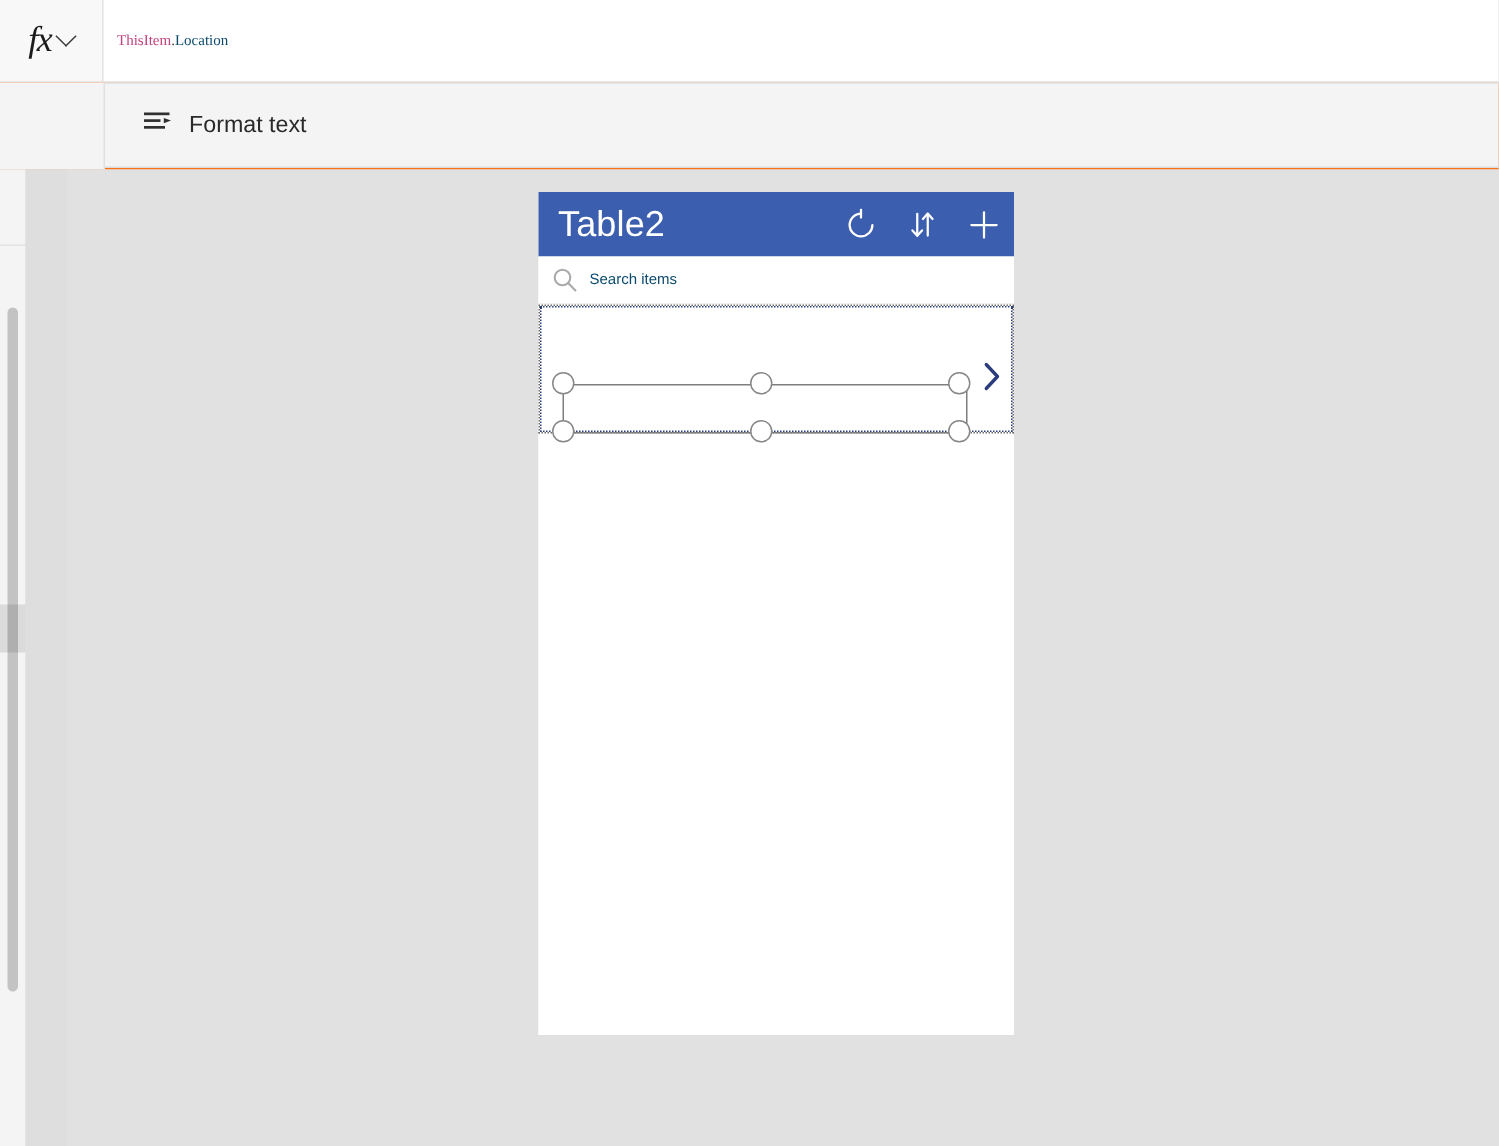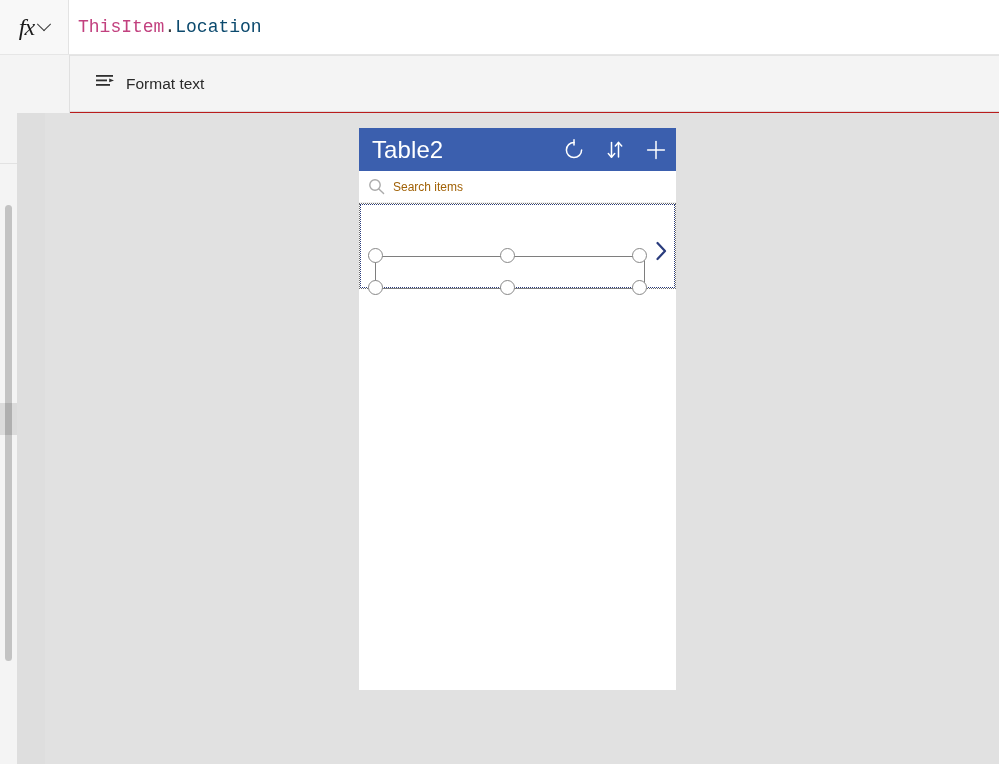--- a/index.html
+++ b/index.html
@@ -60,36 +60,36 @@
     height: 9px;
     border-right: 1.4px solid #3b3b3b;
     border-bottom: 1.4px solid #3b3b3b;
     transform: rotate(45deg) translate(-2px, -2px);
   }
   .formula-input {
     flex: 1;
     display: flex;
     align-items: center;
     padding-left: 9px;
-    font-family: Liberation Mono, monospace;
-    font-size: 18px;
+    font-family: Liberation Serif, serif;
+    font-size: 10px;
     white-space: pre;
     cursor: text;
   }
   .tok-ident { color: #c2417f; }
   .tok-punct { color: #3b3b3b; }
   .tok-prop  { color: #0c4a6e; }
 
   
   .toolbar-strip {
     position: absolute;
     left: 0; top: 55px;
     width: 999px;
     height: 58px;
-    background: #b91c1c;
+    background: #f97316;
     box-sizing: border-box;
   }
   .toolbar-leftpad {
     position: absolute;
     left: 0; top: 0;
     width: 70px;
     height: 58px;
     background: #f4f4f4;
     border-right: 1px solid #e0e0e0;
     box-sizing: border-box;
@@ -221,22 +221,22 @@
     border-bottom: 1px solid #efefef;
     box-sizing: border-box;
   }
   .search-icon-wrap {
     width: 34px;
     display: flex;
     align-items: center;
     justify-content: center;
   }
   .search-placeholder {
-    font-size: 12px;
-    color: #a16207;
+    font-size: 10px;
+    color: #0c4a6e;
   }
 
   
   .gallery {
     position: absolute;
     left: 0; top: 75px;
     width: 317px;
     height: 487px;
     background: #ffffff;
     box-sizing: border-box;

